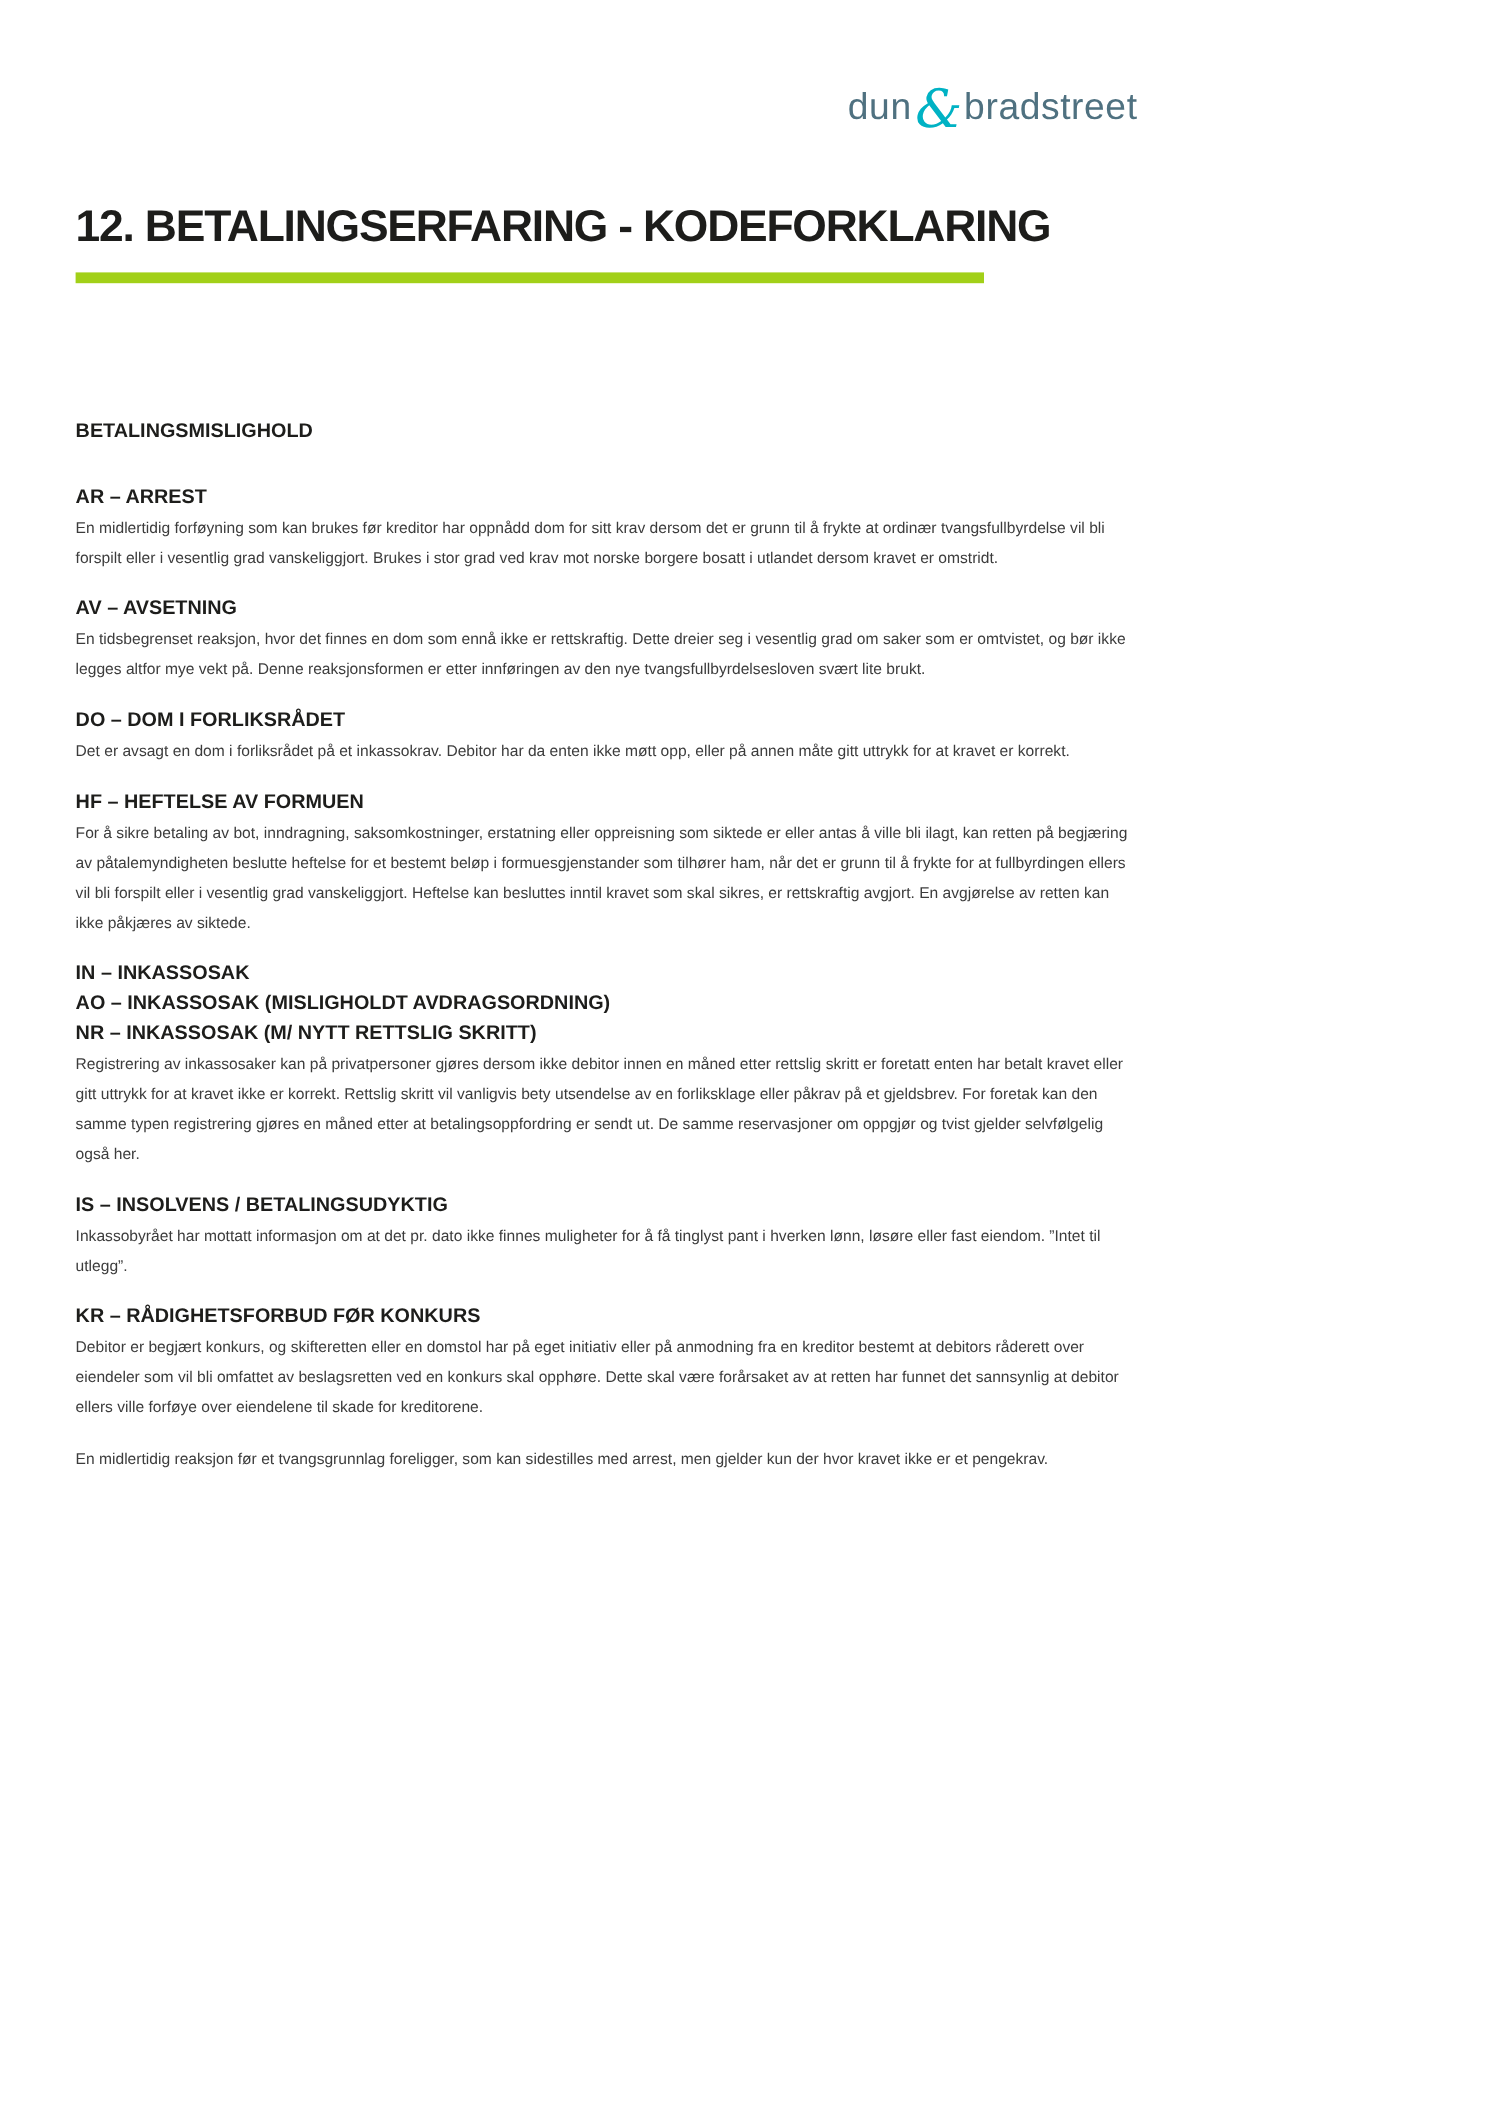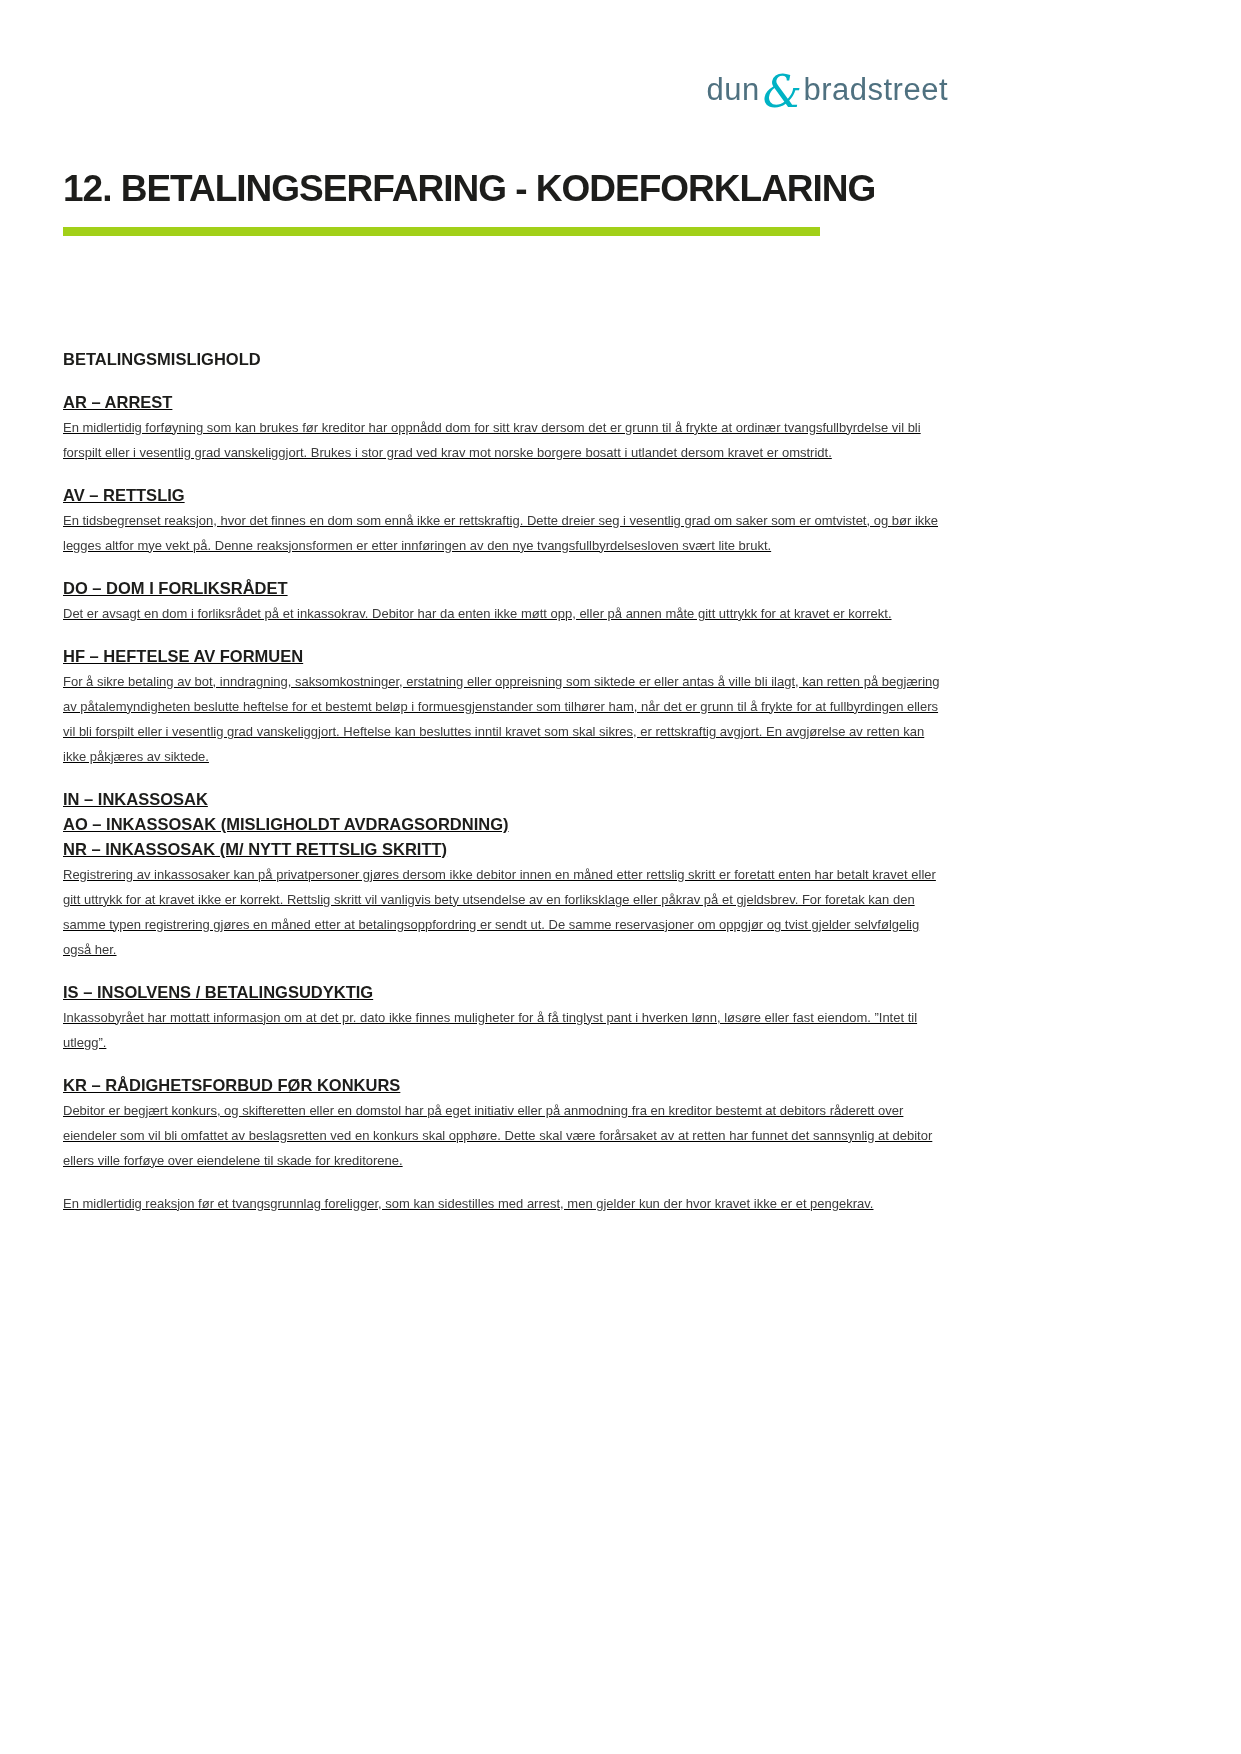--- a/index.html
+++ b/index.html
@@ -55,22 +55,21 @@
     background: var(--accent, #a2d018);
     margin-top: 16px;
   }
   .section-heading {
     margin-top: 114px;
     font-weight: bold;
     font-size: 16.5px;
     color: #1d1d1b;
   }
   .entries {
-    margin-top: 21px;
-    text-decoration: underline;
+    margin-top: 33px;
   }
   .entry { margin-bottom: 18px; }
   .code {
     font-weight: bold;
     font-size: 16.5px;
     line-height: 25px;
     color: #1d1d1b;
   }
   .body-text {
     font-size: 13px;
@@ -97,21 +96,21 @@
   <div class="content">
     <h1 class="title">12. BETALINGSERFARING - KODEFORKLARING</h1>
     <div class="rule"></div>
     <div class="section-heading">BETALINGSMISLIGHOLD</div>
     <div class="entries" id="entries">
         <section class="entry">
           <div class="code">AR – ARREST</div>
           <p class="body-text">En midlertidig forføyning som kan brukes før kreditor har oppnådd dom for sitt krav dersom det er grunn til å frykte at ordinær tvangsfullbyrdelse vil bli forspilt eller i vesentlig grad vanskeliggjort. Brukes i stor grad ved krav mot norske borgere bosatt i utlandet dersom kravet er omstridt.</p>
         </section>
         <section class="entry">
-          <div class="code">AV – RETTSLIG</div>
+          <div class="code">AV – AVSETNING</div>
           <p class="body-text">En tidsbegrenset reaksjon, hvor det finnes en dom som ennå ikke er rettskraftig. Dette dreier seg i vesentlig grad om saker som er omtvistet, og bør ikke legges altfor mye vekt på. Denne reaksjonsformen er etter innføringen av den nye tvangsfullbyrdelsesloven svært lite brukt.</p>
         </section>
         <section class="entry">
           <div class="code">DO – DOM I FORLIKSRÅDET</div>
           <p class="body-text">Det er avsagt en dom i forliksrådet på et inkassokrav. Debitor har da enten ikke møtt opp, eller på annen måte gitt uttrykk for at kravet er korrekt.</p>
         </section>
         <section class="entry">
           <div class="code">HF – HEFTELSE AV FORMUEN</div>
           <p class="body-text">For å sikre betaling av bot, inndragning, saksomkostninger, erstatning eller oppreisning som siktede er eller antas å ville bli ilagt, kan retten på begjæring av påtalemyndigheten beslutte heftelse for et bestemt beløp i formuesgjenstander som tilhører ham, når det er grunn til å frykte for at fullbyrdingen ellers vil bli forspilt eller i vesentlig grad vanskeliggjort. Heftelse kan besluttes inntil kravet som skal sikres, er rettskraftig avgjort. En avgjørelse av retten kan ikke påkjæres av siktede.</p>
         </section>

